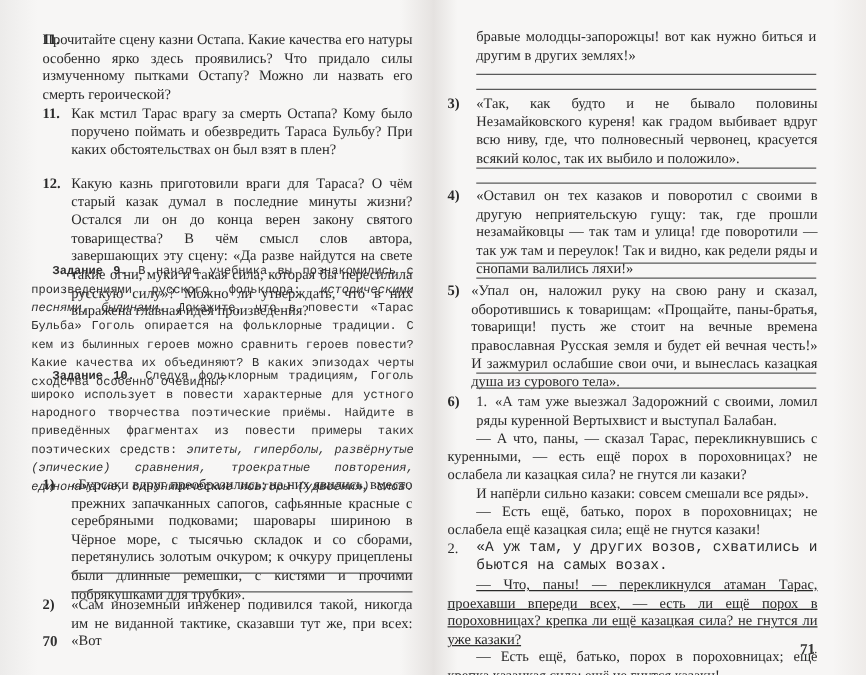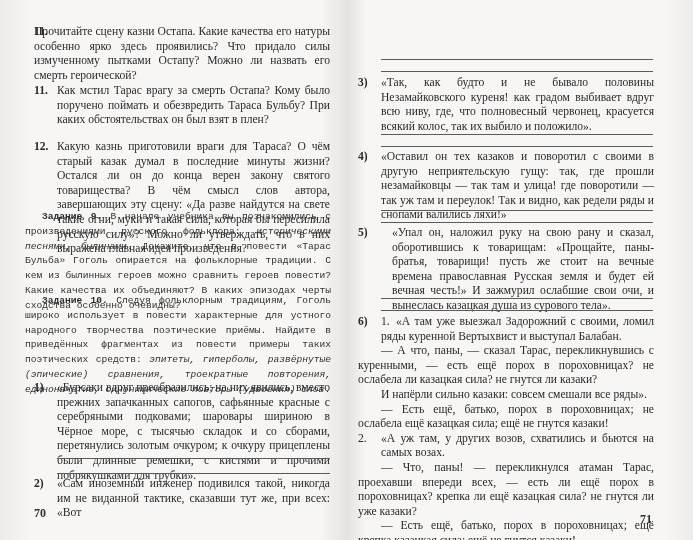--- a/index.html
+++ b/index.html
@@ -61,55 +61,58 @@
   <div class="q serif" style="left:34px;top:477px;width:296px;">
     <span class="qnum" style="left:0;top:0;">2)</span>
     <p class="qtext" style="margin-left:23px;">«Сам иноземный инженер подивился такой, никогда им не виданной тактике, сказавши тут же, при всех: «Вот</p>
   </div>
 
   <div class="pagenum" style="left:34px;top:506px;">70</div>
 </div>
 
 <div class="page" id="page-right">
 
+  <div class="q serif" style="left:35px;top:23px;width:272px;">
+    <p class="qtext">бравые молодцы-запорожцы! вот как нужно биться и другим в других землях!»</p>
+  </div>
   <div class="ans-line" style="left:35px;top:59px;width:272px;"></div>
   <div class="ans-line" style="left:35px;top:71px;width:272px;"></div>
 
   <div class="q serif" style="left:12px;top:76px;width:296px;">
     <span class="qnum" style="left:0;top:0;">3)</span>
     <p class="qtext" style="margin-left:23px;">«Так, как будто и не бывало половины Незамайковского куреня! как градом выбивает вдруг всю ниву, где, что полновесный червонец, красуется всякий колос, так их выбило и положило».</p>
   </div>
   <div class="ans-line" style="left:35px;top:134px;width:272px;"></div>
   <div class="ans-line" style="left:35px;top:146px;width:272px;"></div>
 
   <div class="q serif" style="left:12px;top:150px;width:296px;">
     <span class="qnum" style="left:0;top:0;">4)</span>
     <p class="qtext" style="margin-left:23px;">«Оставил он тех казаков и поворотил с своими в другую неприятельскую гущу: так, где прошли незамайковцы — так там и улица! где поворотили — так уж там и переулок! Так и видно, как редели ряды и снопами валились ляхи!»</p>
   </div>
   <div class="ans-line" style="left:35px;top:210px;width:272px;"></div>
   <div class="ans-line" style="left:35px;top:222px;width:272px;"></div>
 
   <div class="q serif" style="left:12px;top:226px;width:296px;">
     <span class="qnum" style="left:0;top:0;">5)</span>
-    <p class="qtext" style="margin-left:34px;">«Упал он, наложил руку на свою рану и сказал, оборотившись к товарищам: «Прощайте, паны-братья, товарищи! пусть же стоит на вечные времена православная Русская земля и будет ей вечная честь!» И зажмурил ослабшие свои очи, и вынеслась казацкая душа из сурового тела».</p>
+    <p class="qtext" style="margin-left:19px;">«Упал он, наложил руку на свою рану и сказал, оборотившись к товарищам: «Прощайте, паны-братья, товарищи! пусть же стоит на вечные времена православная Русская земля и будет ей вечная честь!» И зажмурил ослабшие свои очи, и вынеслась казацкая душа из сурового тела».</p>
   </div>
   <div class="ans-line" style="left:35px;top:298px;width:272px;"></div>
   <div class="ans-line" style="left:35px;top:310px;width:272px;"></div>
 
   <div class="q serif" style="left:12px;top:315px;width:296px;">
     <span class="qnum" style="left:0;top:0;">6)</span>
     <div style="margin-left:23px;position:relative;">
       <span style="position:absolute;left:0;top:0;">1.</span>
       <p class="qtext" style="text-indent:15px;">«А там уже выезжал Задорожний с своими, ломил ряды куренной Вертыхвист и выступал Балабан.</p>
     </div>
     <p class="qtext indent" style="text-indent:23px;">— А что, паны, — сказал Тарас, перекликнувшись с куренными, — есть ещё порох в пороховницах? не ослабела ли казацкая сила? не гнутся ли казаки?</p>
     <p class="qtext" style="text-indent:23px;">И напёрли сильно казаки: совсем смешали все ряды».</p>
     <p class="qtext" style="text-indent:23px;">— Есть ещё, батько, порох в пороховницах; не ослабела ещё казацкая сила; ещё не гнутся казаки!</p>
     <div style="position:relative;">
       <span style="position:absolute;left:0;top:0;">2.</span>
-      <p class="qtext" style="margin-left:23px;">«А уж там, у других возов, схватились и бьются на самых возах.</p>
+      <p class="qtext" style="margin-left:23px;font-family:Liberation Mono, monospace;">«А уж там, у других возов, схватились и бьются на самых возах.</p>
     </div>
-    <p class="qtext" style="text-indent:23px;">— Что, паны! — перекликнулся атаман Тарас, проехавши впереди всех, — есть ли ещё порох в пороховницах? крепка ли ещё казацкая сила? не гнутся ли уже казаки?</p>
+    <p class="qtext" style="text-indent:23px;text-decoration:underline;">— Что, паны! — перекликнулся атаман Тарас, проехавши впереди всех, — есть ли ещё порох в пороховницах? крепка ли ещё казацкая сила? не гнутся ли уже казаки?</p>
     <p class="qtext" style="text-indent:23px;">— Есть ещё, батько, порох в пороховницах; ещё крепка казацкая сила; ещё не гнутся казаки!</p>
   </div>
 
   <div class="pagenum" style="left:294px;top:512px;">71</div>
 </div>
 
 </body></html>

